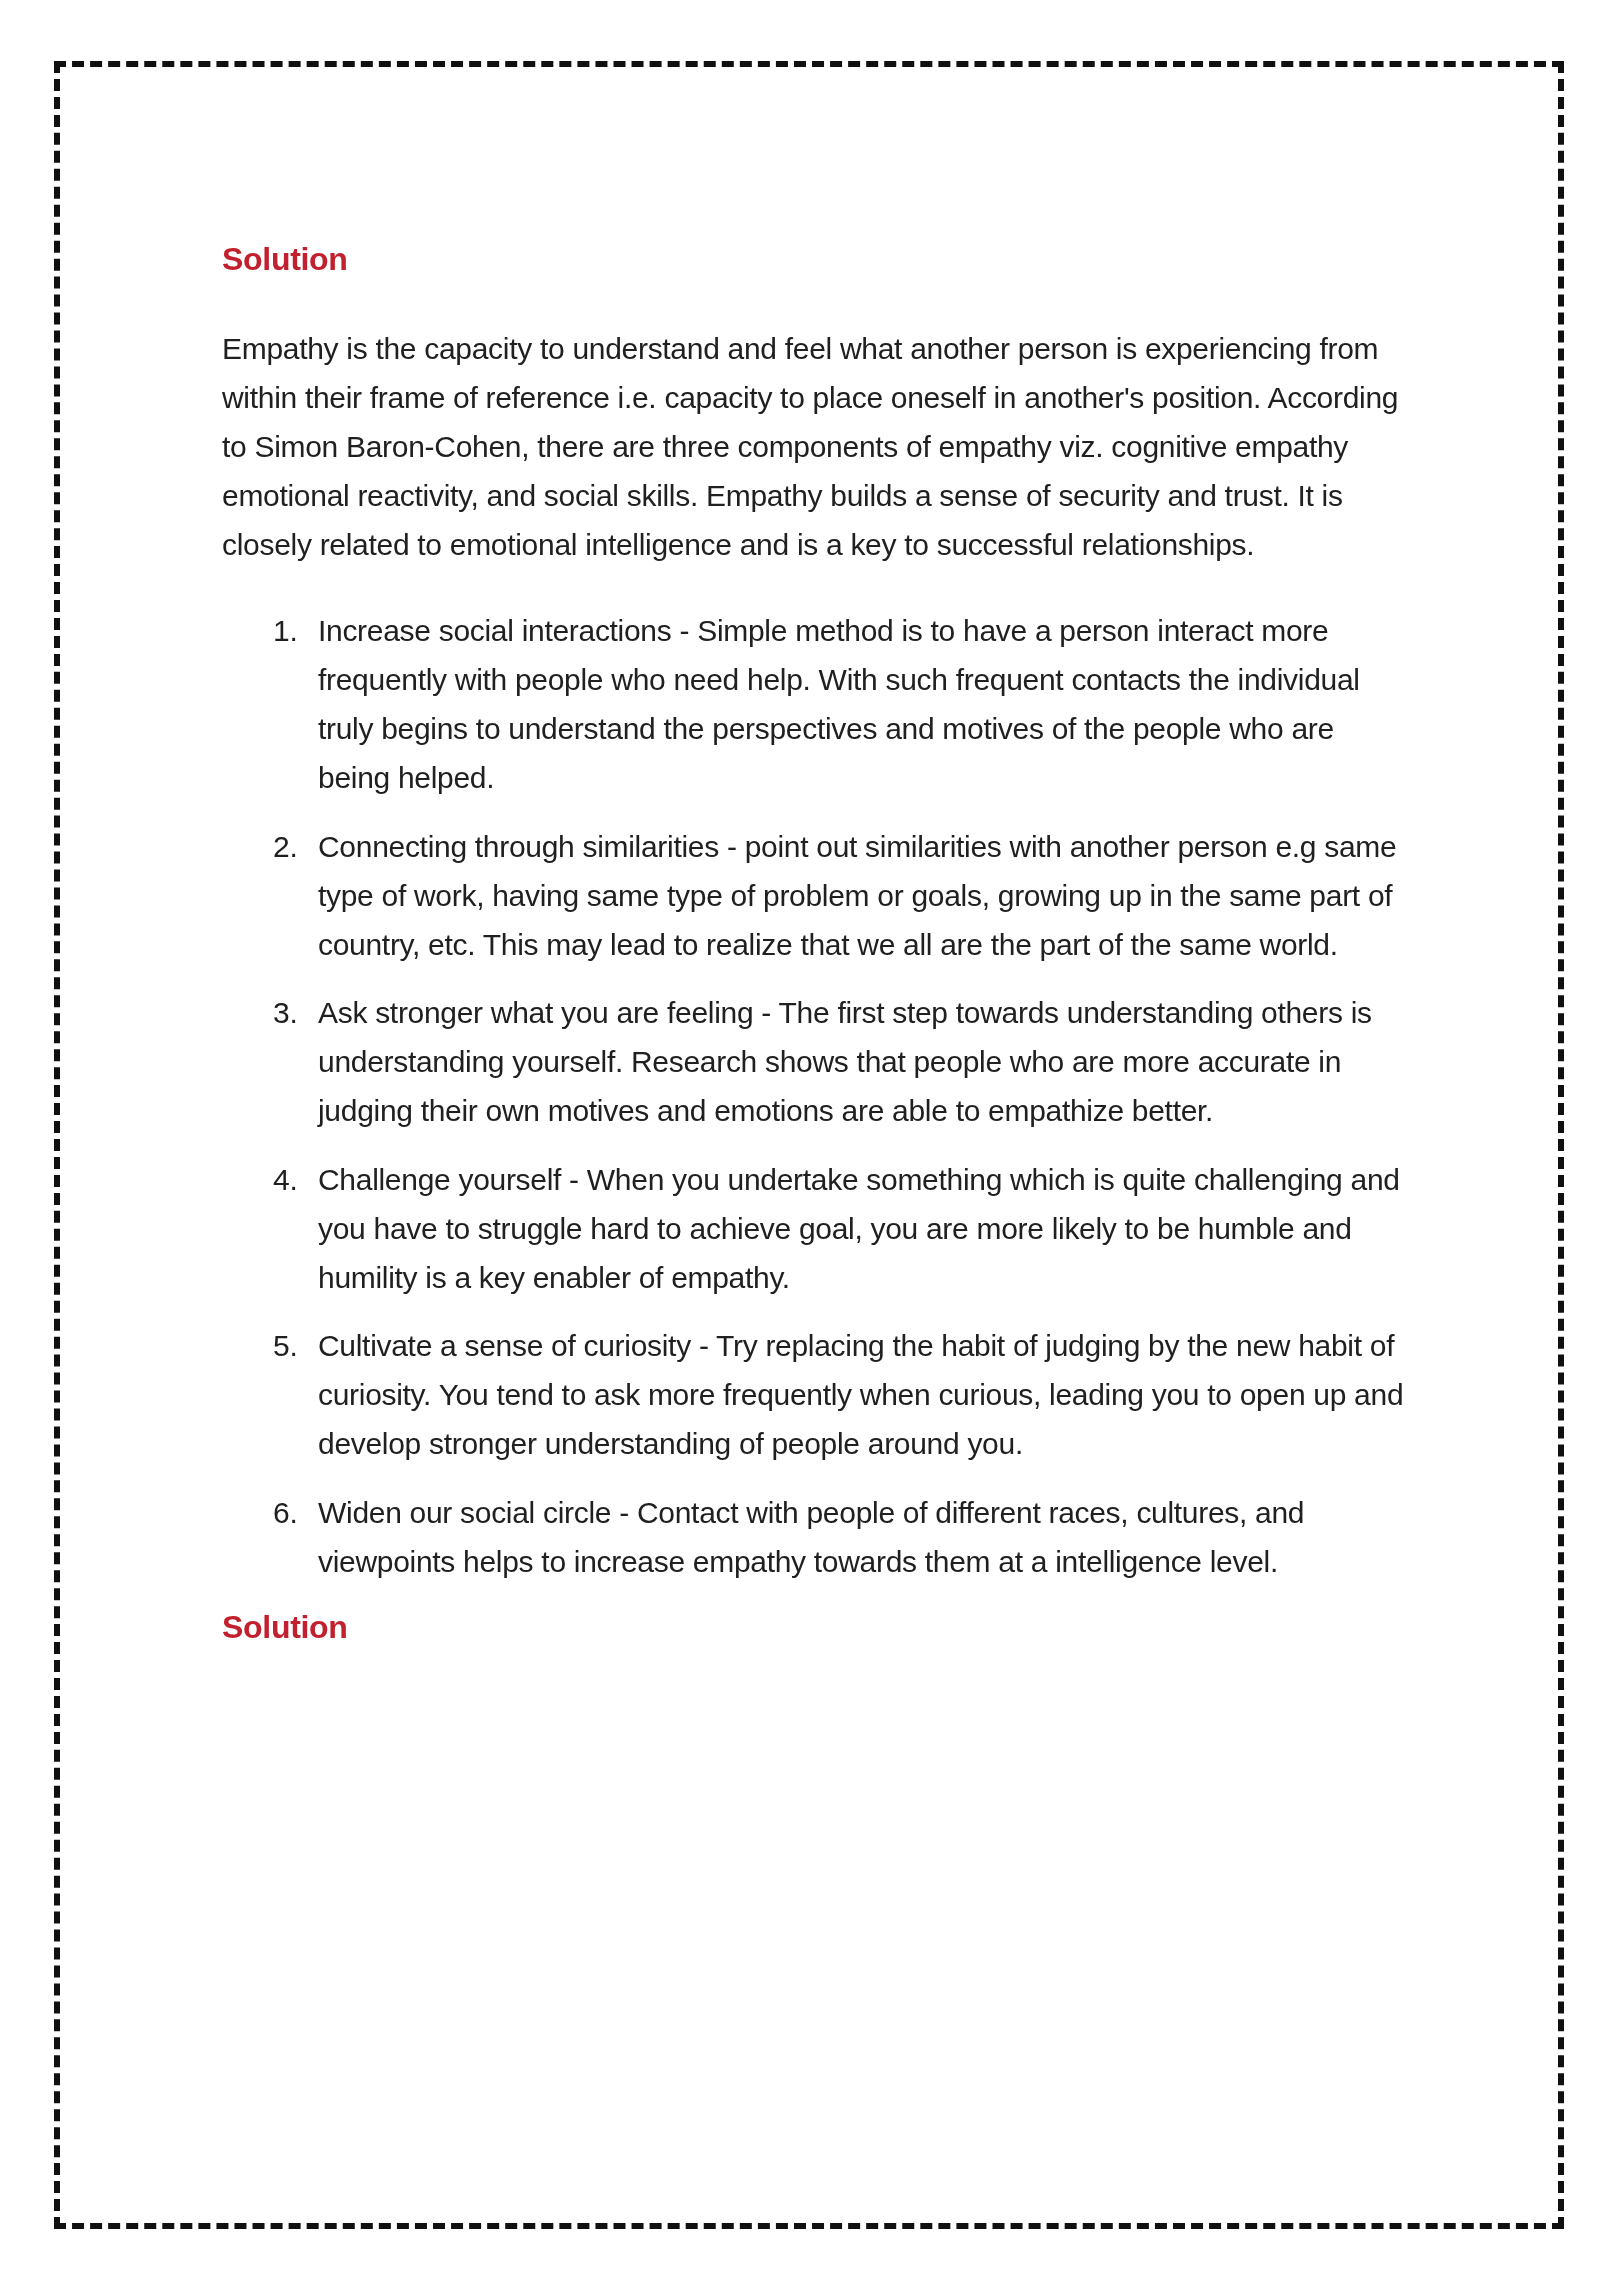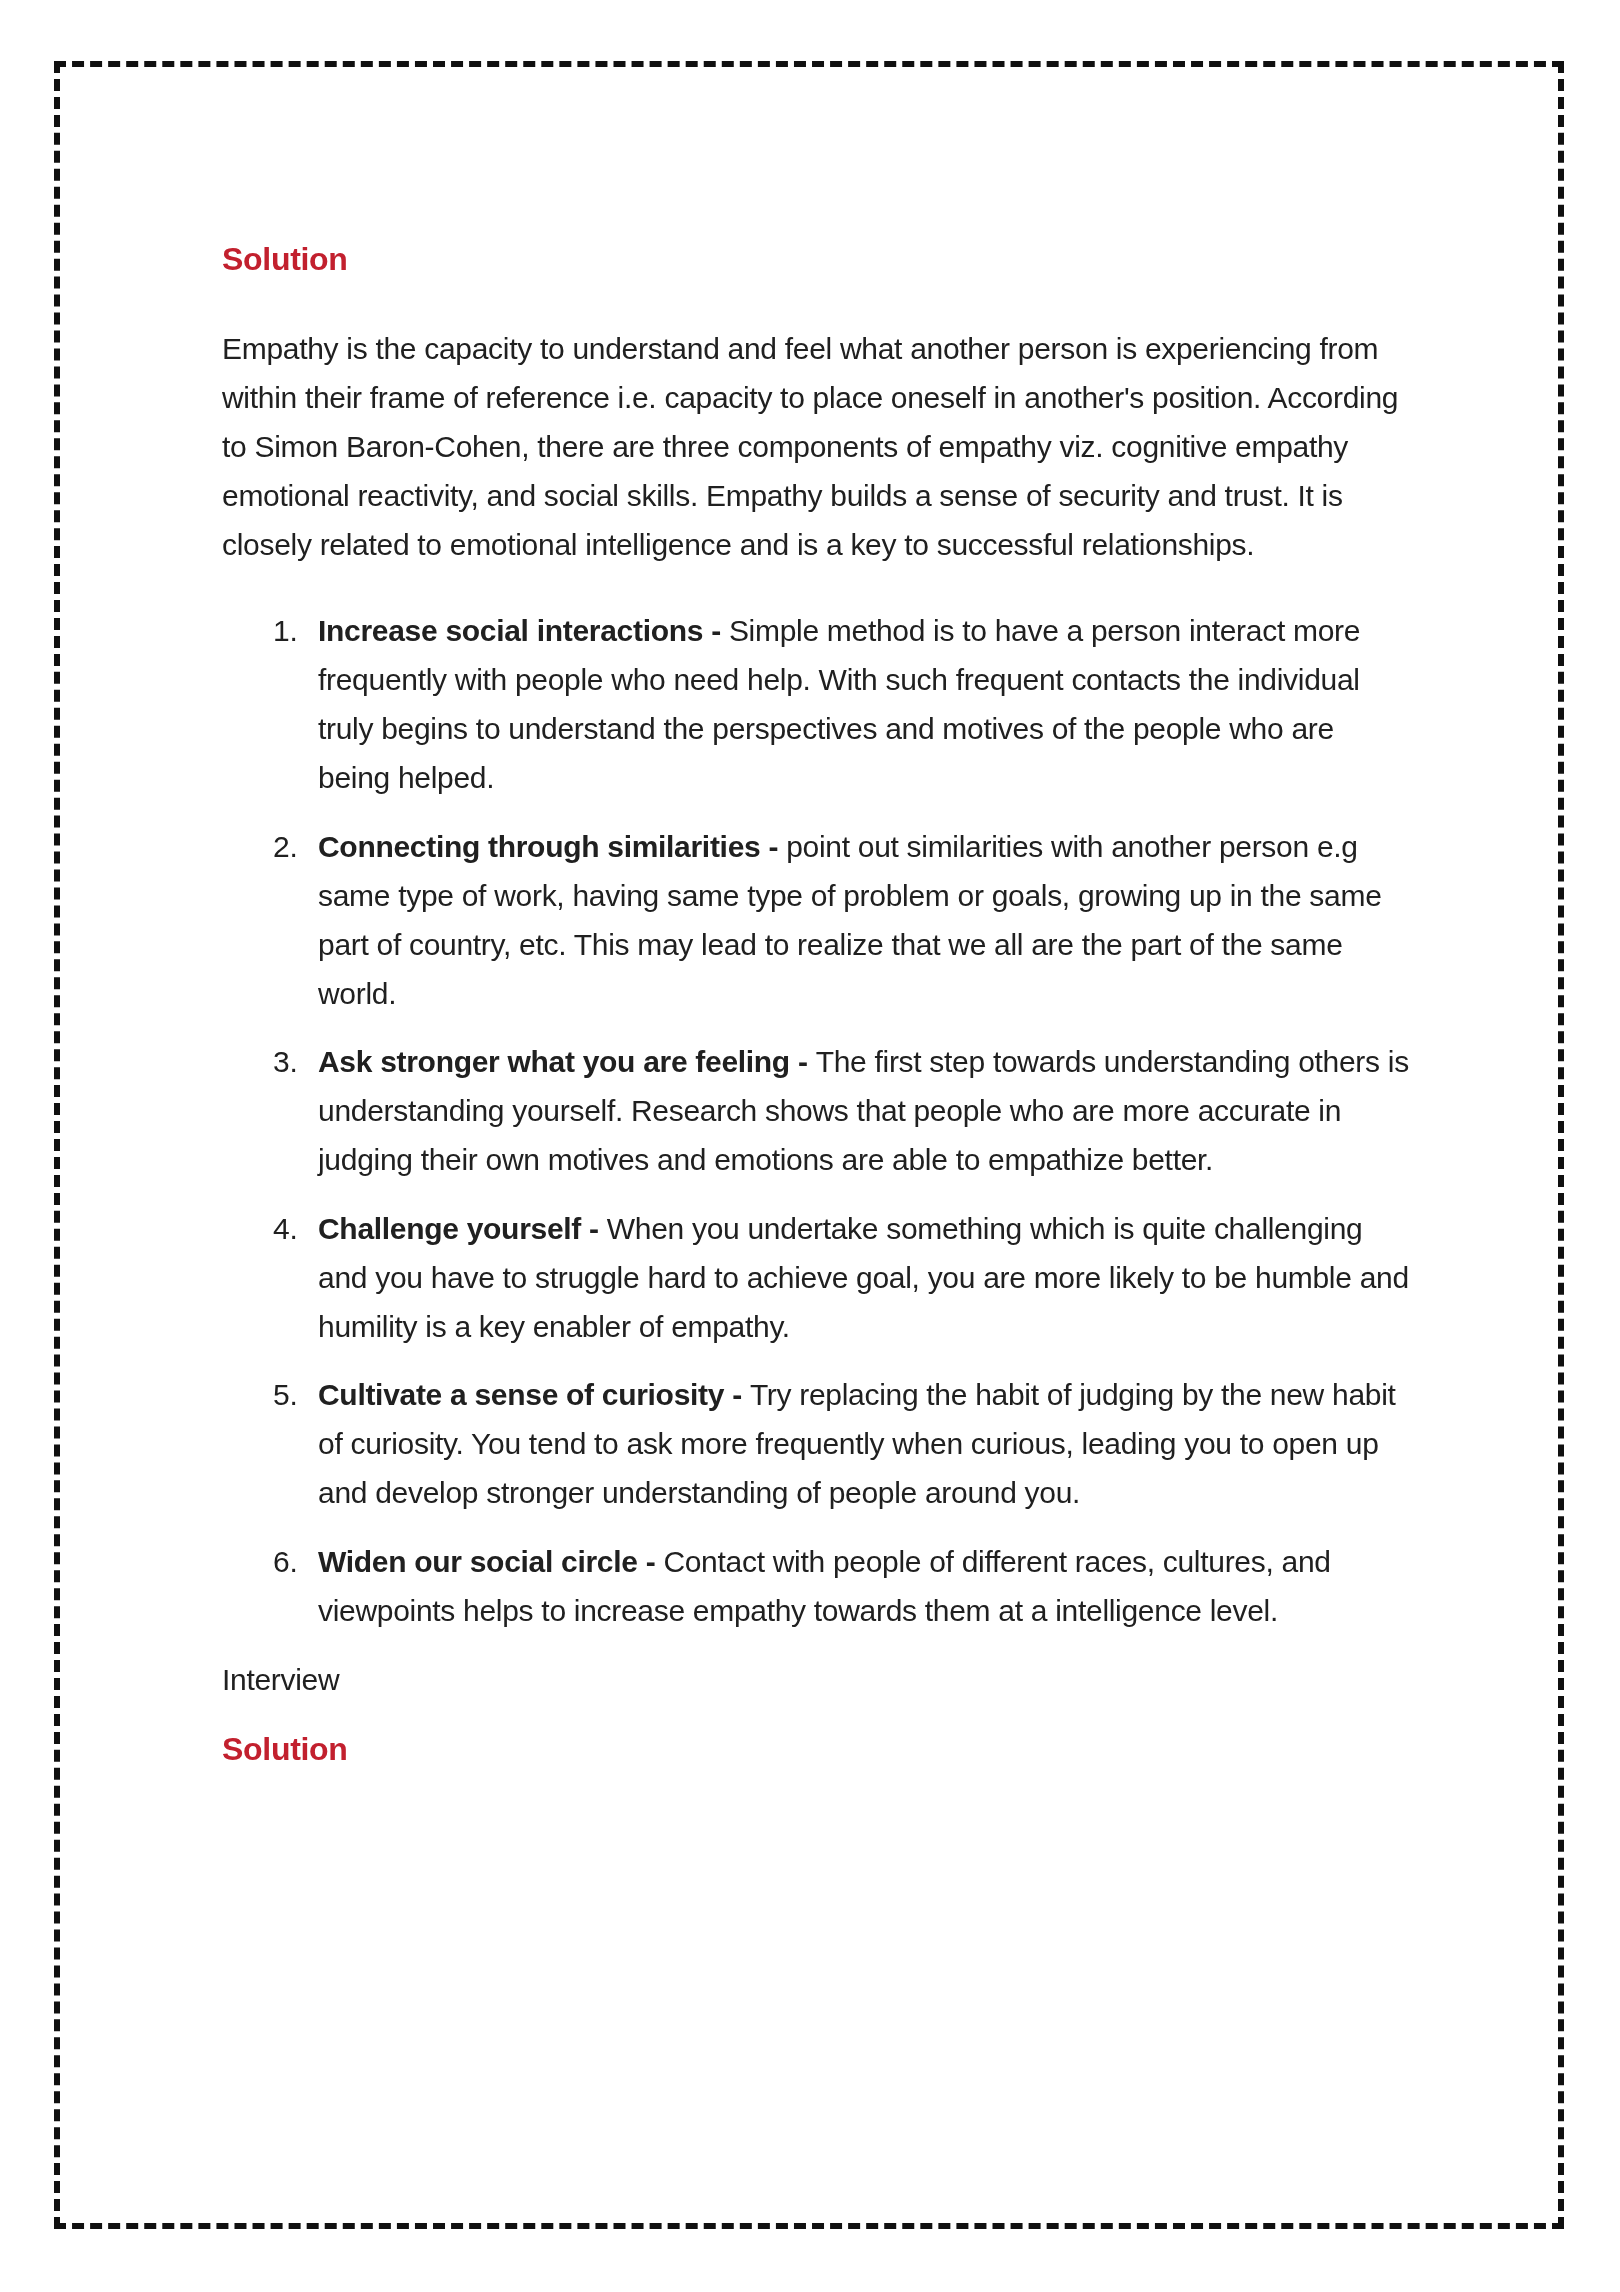--- a/index.html
+++ b/index.html
@@ -52,21 +52,21 @@
   ol.methods li {
     position: relative;
     margin: 0 0 19.6px 0;
   }
   ol.methods .num {
     position: absolute;
     left: -45px;
     top: 0;
   }
   .lead {
-    font-weight: 700;
+    font-weight: 400;
   }
   .question-line {
     margin: 0 0 24.5px 0;
   }
   .q-bold {
     font-weight: 700;
   }
   .q-rest {
     margin-left: 0.28em;
   }
@@ -107,18 +107,17 @@
     </li>
     <li>
       <span class="num">5.</span><span class="lead">Cultivate a sense of curiosity - </span><span>Try replacing the habit of judging by the new habit of curiosity. You tend to ask more frequently when curious, leading you to open up and develop stronger understanding of people around you.</span>
     </li>
     <li>
       <span class="num">6.</span><span class="lead">Widen our social circle - </span><span>Contact with people of different races, cultures, and viewpoints helps to increase empathy towards them at a intelligence level.</span>
     </li>
   </ol>
 
 
-  <p class="subtopic">Interview</p>
 
   <h2 class="solution-heading-2" style="color:#c2202e">Solution</h2>
 
 </div>
 
 
 </body></html>

